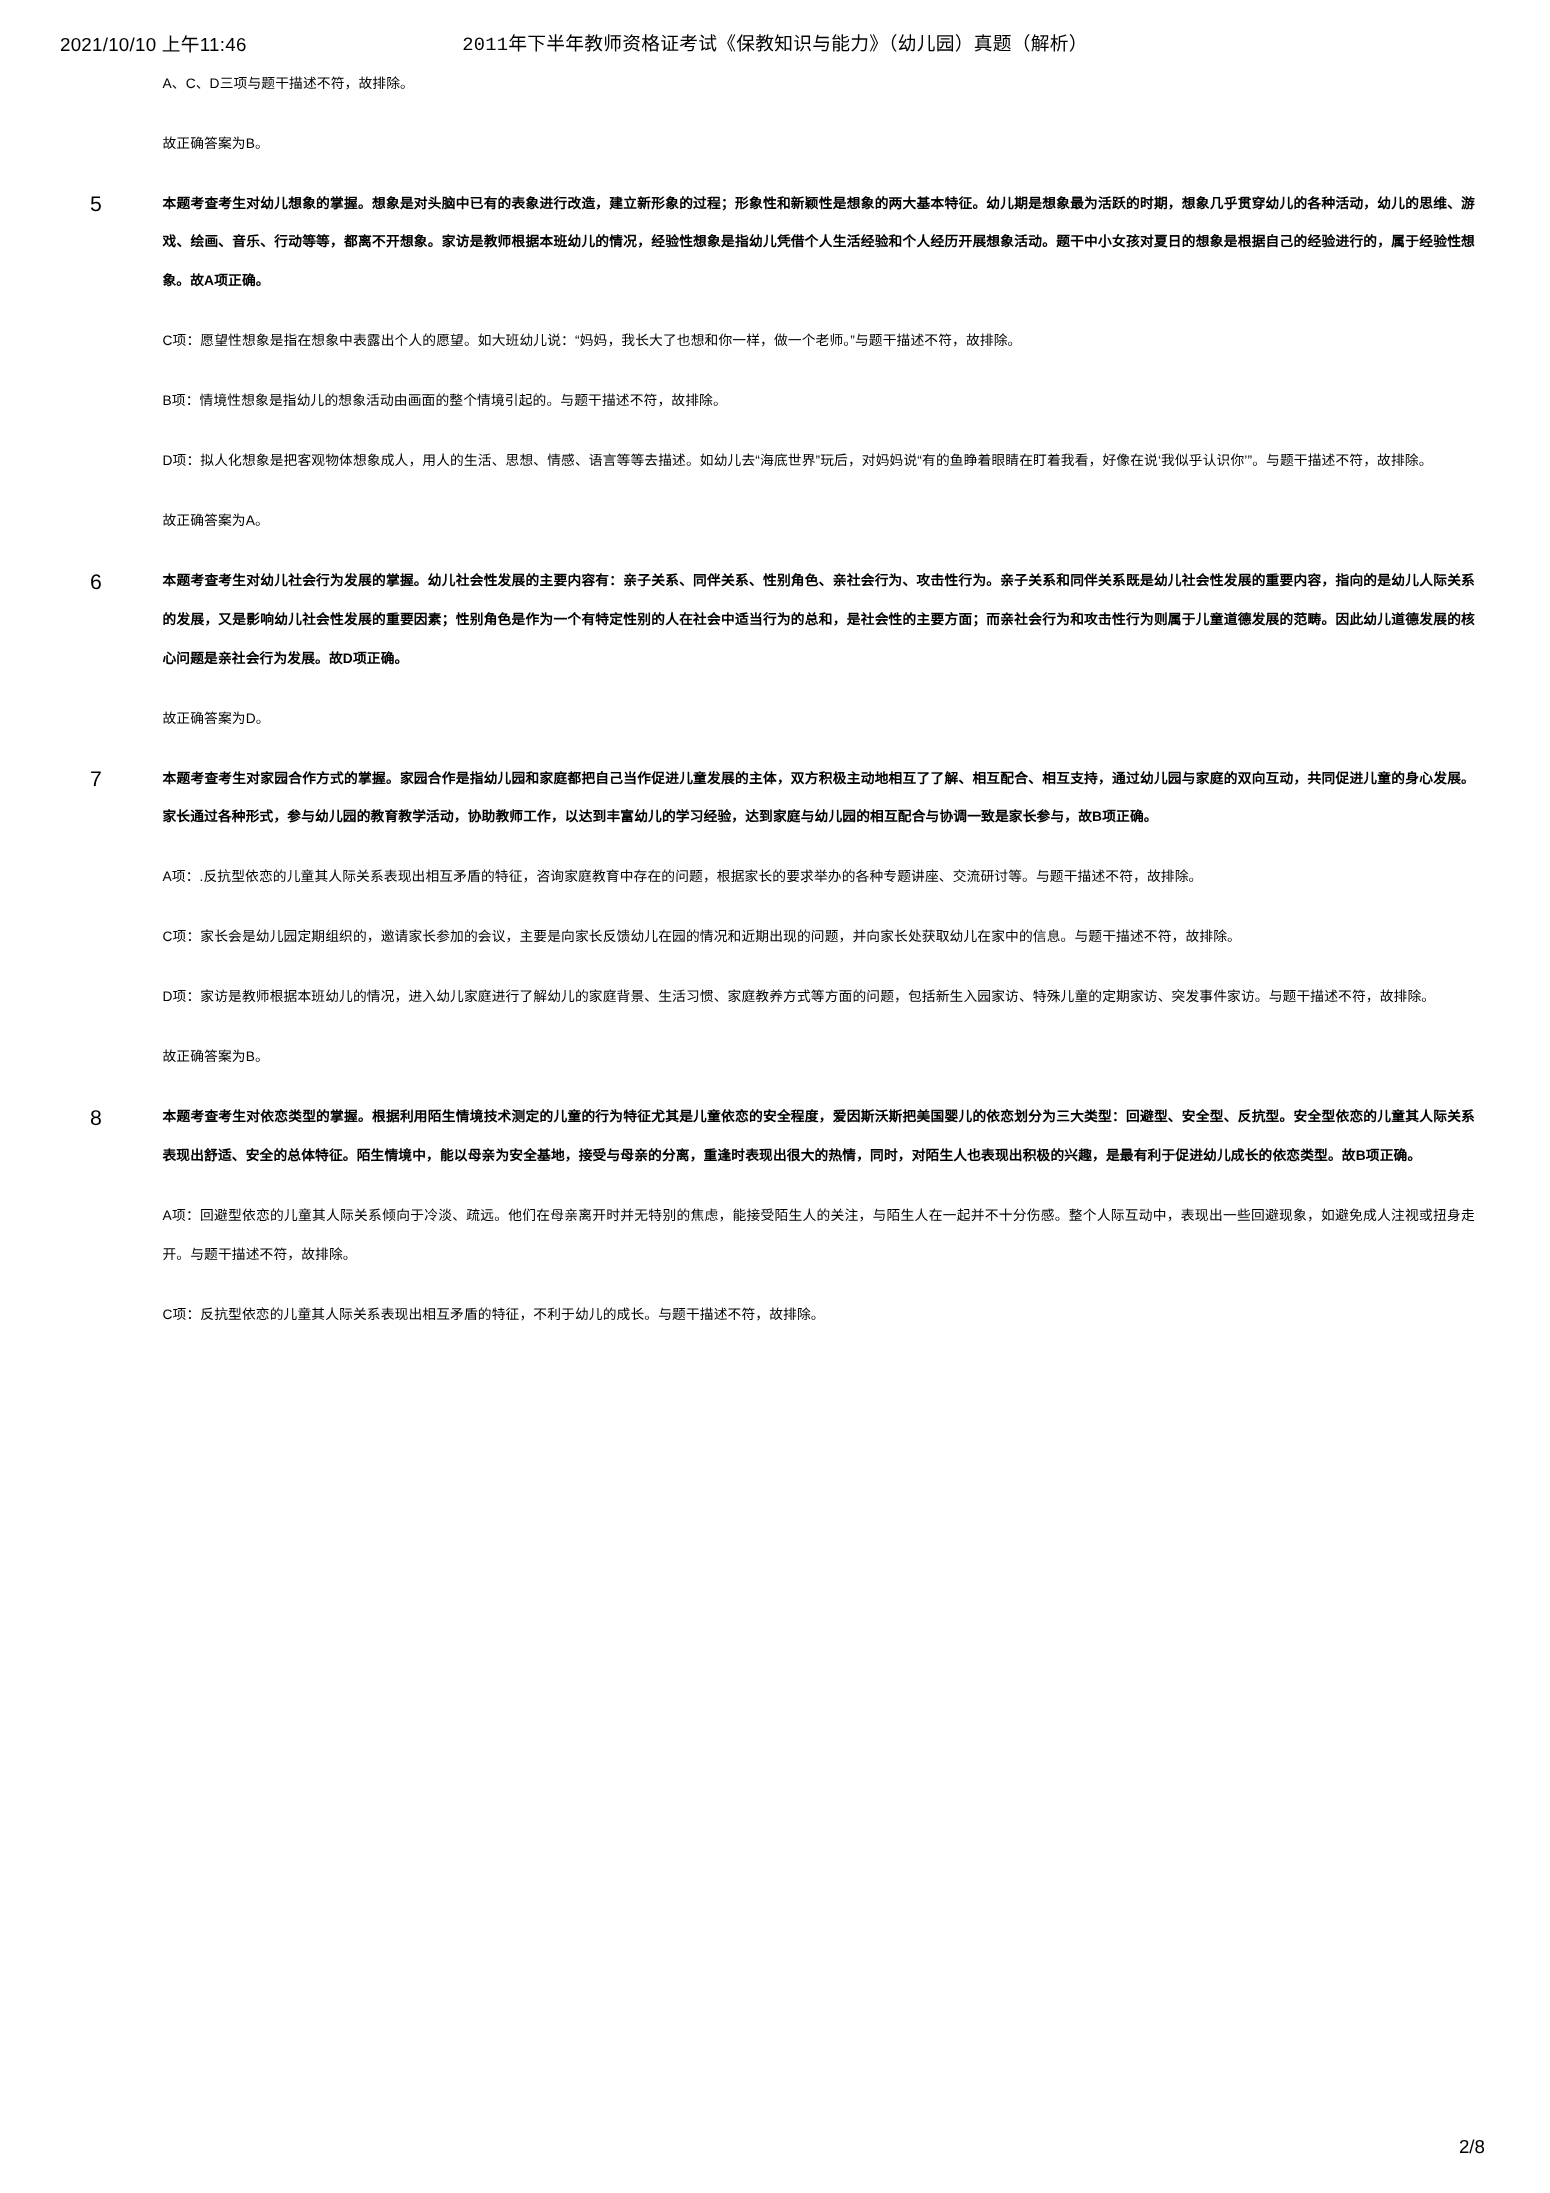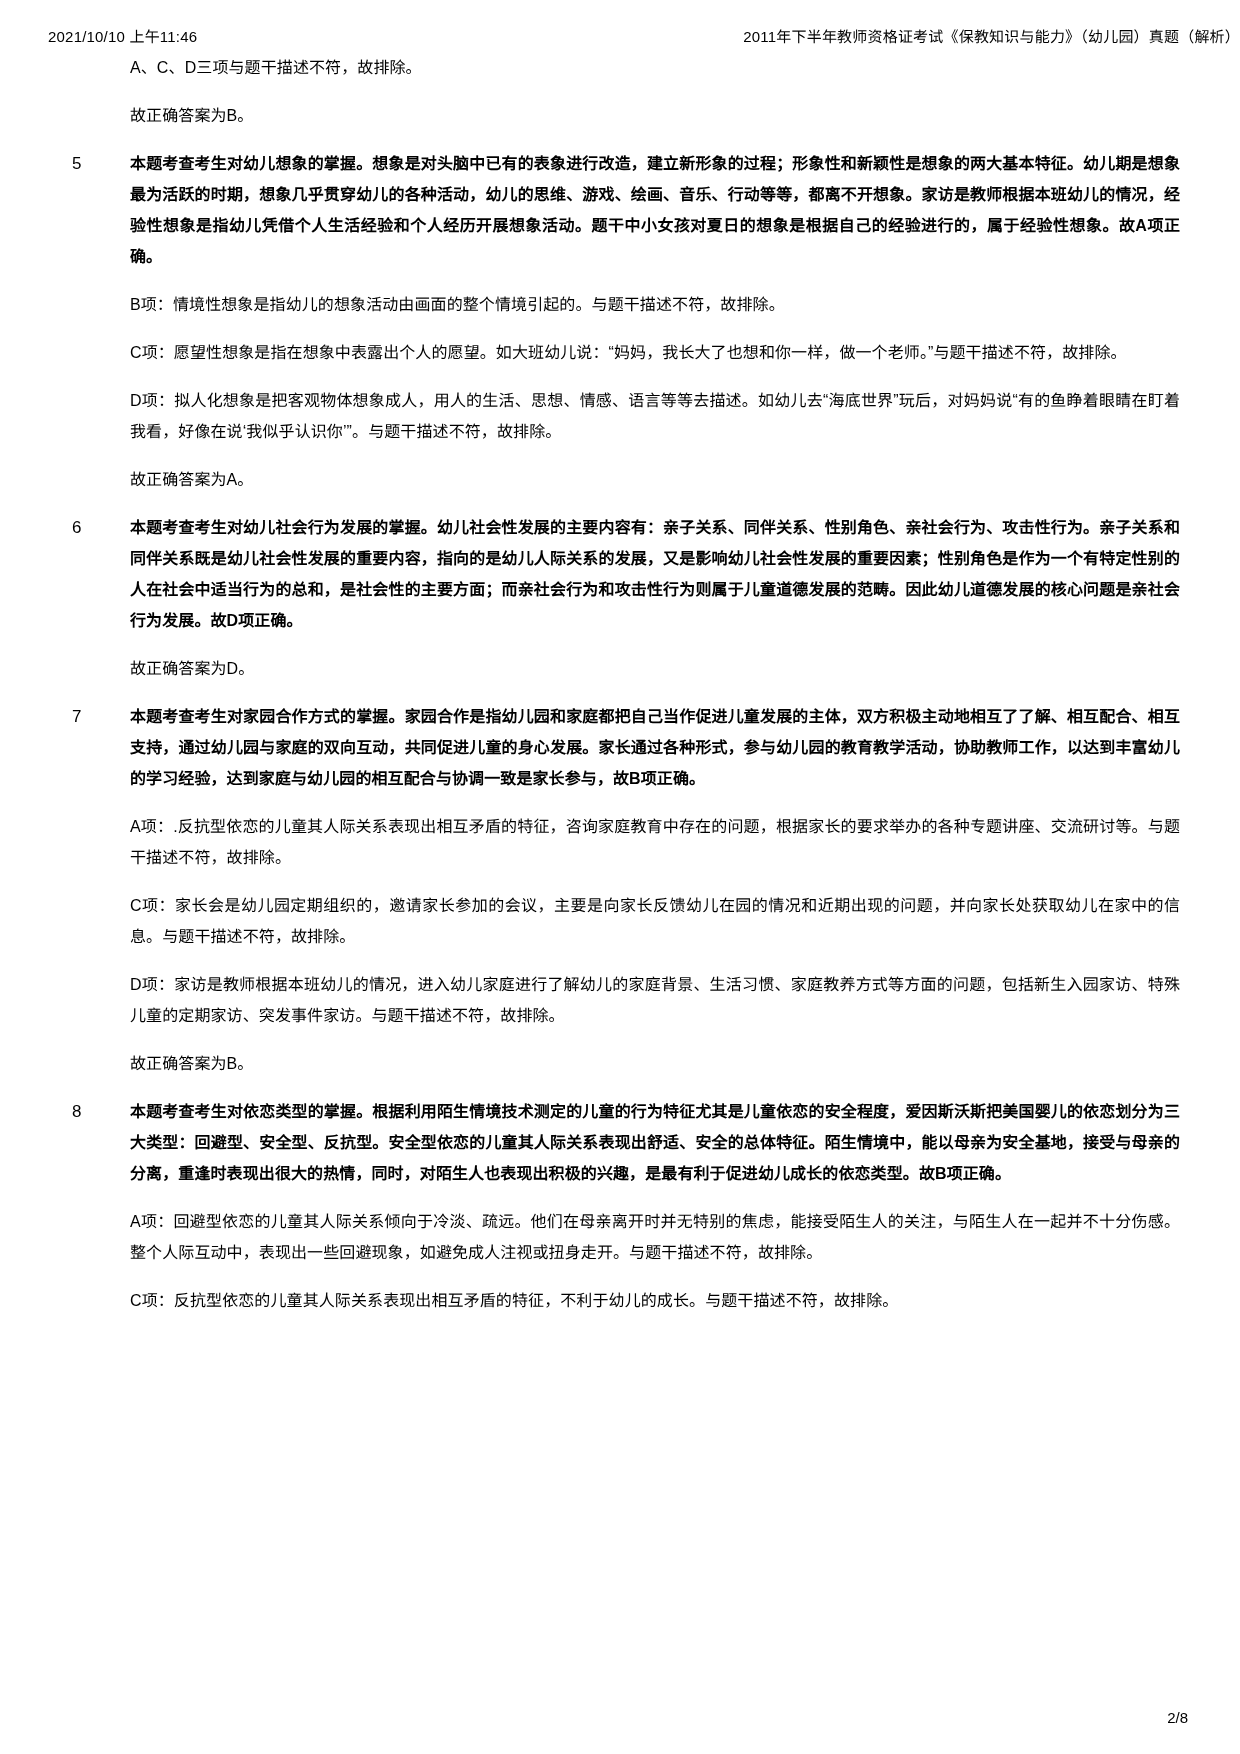--- a/index.html
+++ b/index.html
@@ -38,23 +38,24 @@
     left: 48px;
     top: 0;
     font-size: 15px;
     letter-spacing: 0.2px;
   }
   .header-title {
     position: absolute;
     left: 0;
     top: 0;
     width: 1240px;
-    text-align: right;
+    text-align: center;
     font-size: 15px;
     letter-spacing: 0.2px;
+    font-family: Liberation Mono, monospace;
   }
 
   
   .content {
     position: absolute;
     left: 0;
     top: 52px;
     width: 1240px;
   }
 
@@ -70,21 +71,21 @@
     position: absolute;
     left: 72px;
     top: 0;
     width: 34px;
     text-align: left;
     font-size: 17px;
     line-height: 31px;
   }
 
   .para {
-    font-size: 16px;
+    font-size: 11px;
     line-height: 31px;
     text-align: justify;
     text-justify: inter-ideograph;
     letter-spacing: 0.1px;
     word-break: break-all;
     margin: 0;
   }
   .para.stem {
     font-weight: bold;
   }
@@ -118,24 +119,24 @@
         <p class="para sub">A、C、D三项与题干描述不符，故排除。</p>
       </div>
       <div class="block">
         <p class="para sub">故正确答案为B。</p>
       </div>
       <div class="block">
         <div class="q-number">5</div>
         <p class="para stem">本题考查考生对幼儿想象的掌握。想象是对头脑中已有的表象进行改造，建立新形象的过程；形象性和新颖性是想象的两大基本特征。幼儿期是想象最为活跃的时期，想象几乎贯穿幼儿的各种活动，幼儿的思维、游戏、绘画、音乐、行动等等，都离不开想象。家访是教师根据本班幼儿的情况，经验性想象是指幼儿凭借个人生活经验和个人经历开展想象活动。题干中小女孩对夏日的想象是根据自己的经验进行的，属于经验性想象。故A项正确。</p>
       </div>
       <div class="block">
-        <p class="para sub">B项：情境性想象是指幼儿的想象活动由画面的整个情境引起的。与题干描述不符，故排除。</p>
+        <p class="para sub">C项：愿望性想象是指在想象中表露出个人的愿望。如大班幼儿说：“妈妈，我长大了也想和你一样，做一个老师。”与题干描述不符，故排除。</p>
       </div>
       <div class="block">
-        <p class="para sub">C项：愿望性想象是指在想象中表露出个人的愿望。如大班幼儿说：“妈妈，我长大了也想和你一样，做一个老师。”与题干描述不符，故排除。</p>
+        <p class="para sub">B项：情境性想象是指幼儿的想象活动由画面的整个情境引起的。与题干描述不符，故排除。</p>
       </div>
       <div class="block">
         <p class="para sub">D项：拟人化想象是把客观物体想象成人，用人的生活、思想、情感、语言等等去描述。如幼儿去“海底世界”玩后，对妈妈说“有的鱼睁着眼睛在盯着我看，好像在说‘我似乎认识你’”。与题干描述不符，故排除。</p>
       </div>
       <div class="block">
         <p class="para sub">故正确答案为A。</p>
       </div>
       <div class="block">
         <div class="q-number">6</div>
         <p class="para stem">本题考查考生对幼儿社会行为发展的掌握。幼儿社会性发展的主要内容有：亲子关系、同伴关系、性别角色、亲社会行为、攻击性行为。亲子关系和同伴关系既是幼儿社会性发展的重要内容，指向的是幼儿人际关系的发展，又是影响幼儿社会性发展的重要因素；性别角色是作为一个有特定性别的人在社会中适当行为的总和，是社会性的主要方面；而亲社会行为和攻击性行为则属于儿童道德发展的范畴。因此幼儿道德发展的核心问题是亲社会行为发展。故D项正确。</p>

